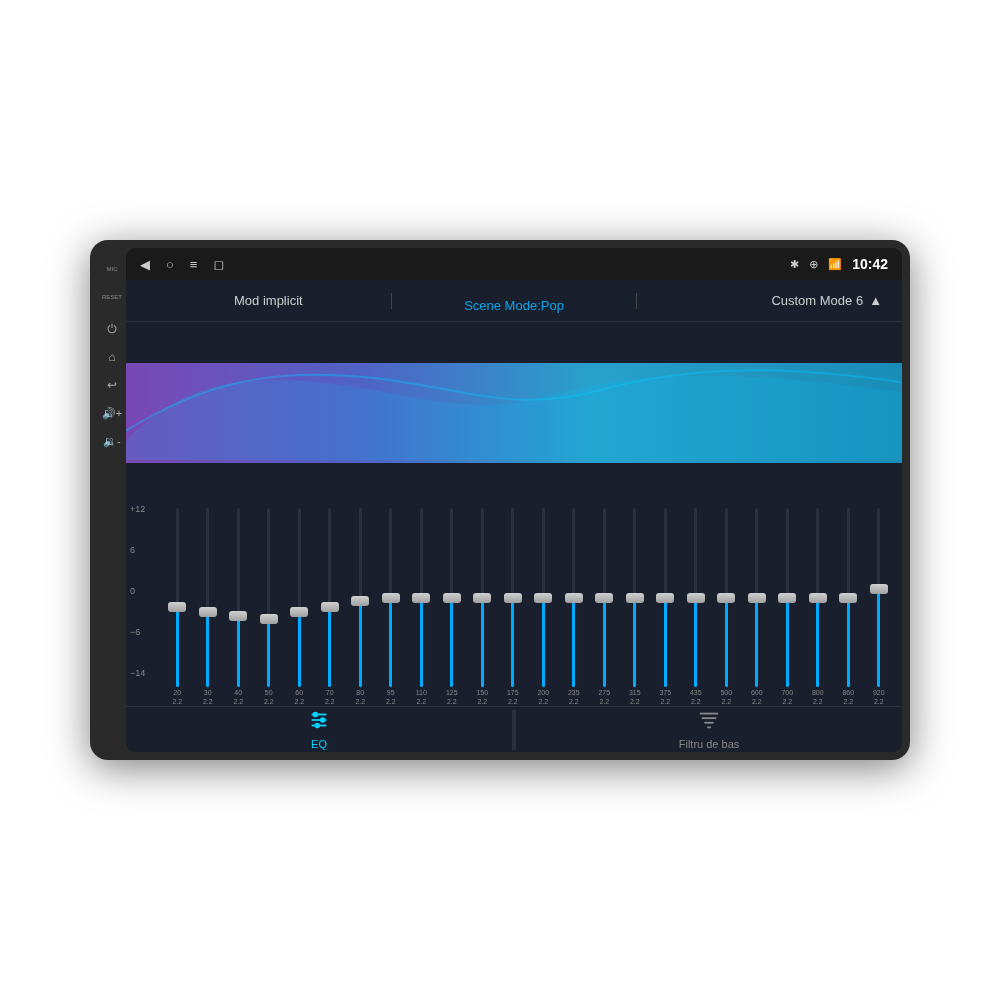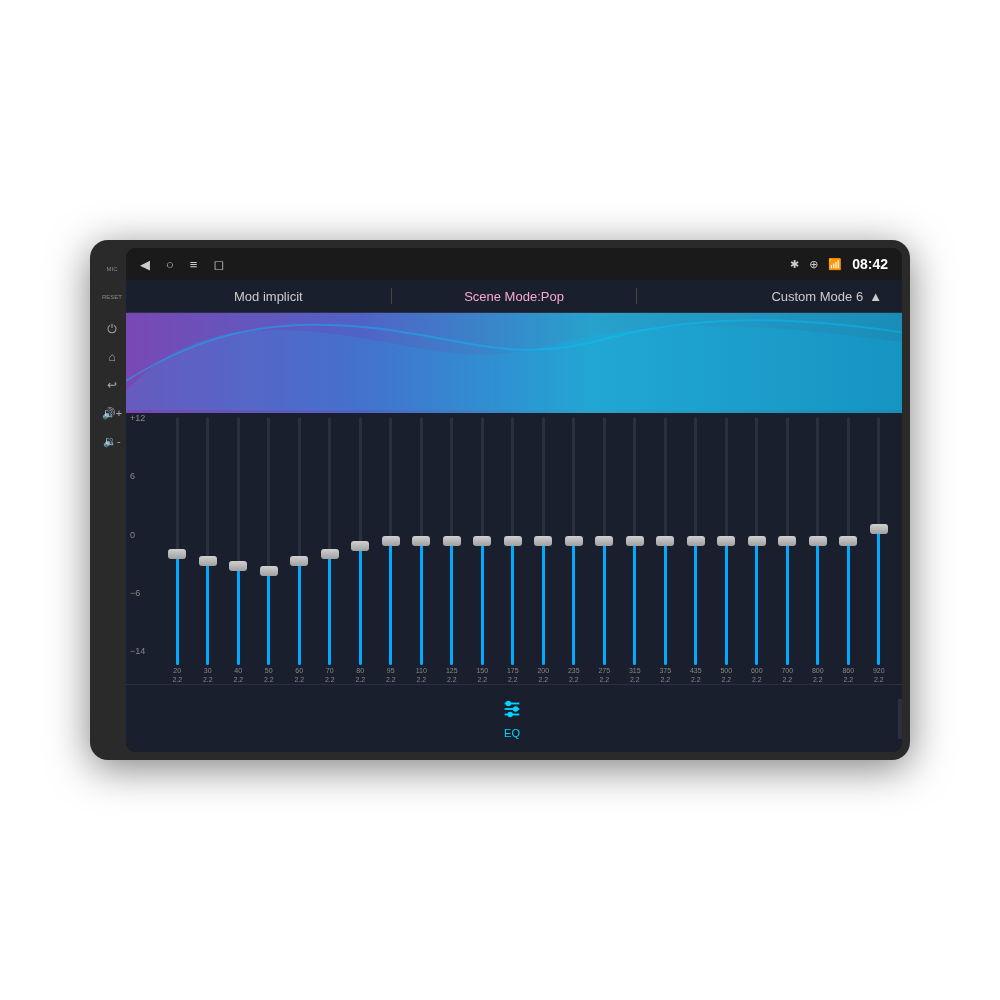--- a/index.html
+++ b/index.html
@@ -102,41 +102,43 @@
       font-weight: bold;
     }
 
     
     .main-content {
       flex: 1;
       background: #1a1f2e;
       display: flex;
       flex-direction: column;
       overflow: hidden;
+      gap: 41px;
     }
 
     
     .mode-bar {
       display: flex;
       align-items: center;
       justify-content: space-between;
       padding: 8px 20px;
       border-bottom: 1px solid #2a3040;
       flex-shrink: 0;
     }
 
     .mode-item {
       color: #ccc;
       font-size: 13px;
       flex: 1;
       text-align: center;
     }
 
     .mode-item.active {
-      color: #f9a8d4;
+      color: #0ea5e9;
+      margin-top: 10px;
     }
 
     .mode-divider {
       width: 1px;
       height: 16px;
       background: #444;
     }
 
     .mode-item-right {
       display: flex;
@@ -240,21 +242,21 @@
     }
 
     .fc-label {
       color: #888;
       font-size: 7px;
       line-height: 1.2;
     }
 
     
     .tab-bar {
-      height: 68px;
+      height: 46px;
       background: #1a1f2e;
       border-top: 1px solid #2a3040;
       display: flex;
       align-items: center;
       flex-shrink: 0;
     }
 
     .tab-item {
       flex: 1;
       display: flex;
@@ -326,21 +328,21 @@
       <div class="nav-icons">
         <span class="nav-icon">◀</span>
         <span class="nav-icon">○</span>
         <span class="nav-icon">≡</span>
         <span class="nav-icon">◻</span>
       </div>
       <div class="status-icons">
         <span class="status-icon">✱</span>
         <span class="status-icon">⊕</span>
         <span class="status-icon">📶</span>
-        <span class="time-display">08:42</span>
+        <span class="time-display">10:42</span>
       </div>
     </div>
 
     <div class="main-content">
 
       <div class="mode-bar">
         <div class="mode-item">Mod implicit</div>
         <div class="mode-divider"></div>
         <div class="mode-item active">Scene Mode:Pop</div>
         <div class="mode-divider"></div>
@@ -626,15 +628,24 @@
               <circle cx="8" cy="6" r="2" fill="currentColor"></circle>
               <circle cx="16" cy="12" r="2" fill="currentColor"></circle>
               <circle cx="10" cy="18" r="2" fill="currentColor"></circle>
             </svg></span>
     <span class="tab-label">EQ</span>
   </div>
         <div class="tab-divider"></div>
         <div class="tab-divider"></div>
         <div class="tab-divider"></div>
         <div class="tab-divider"></div>
+        <div class="tab-item">
+    <span class="tab-icon"><svg width="22" height="22" viewBox="0 0 24 24" fill="none" stroke="currentColor" stroke-width="2">
+              <line x1="2" y1="5" x2="22" y2="5"></line>
+              <line x1="4" y1="10" x2="20" y2="10"></line>
+              <line x1="7" y1="15" x2="17" y2="15"></line>
+              <line x1="10" y1="20" x2="14" y2="20"></line>
+            </svg></span>
+    <span class="tab-label">Filtru de bas</span>
+  </div>
       </div>
   </div>
 </div>
 
 </body></html>

